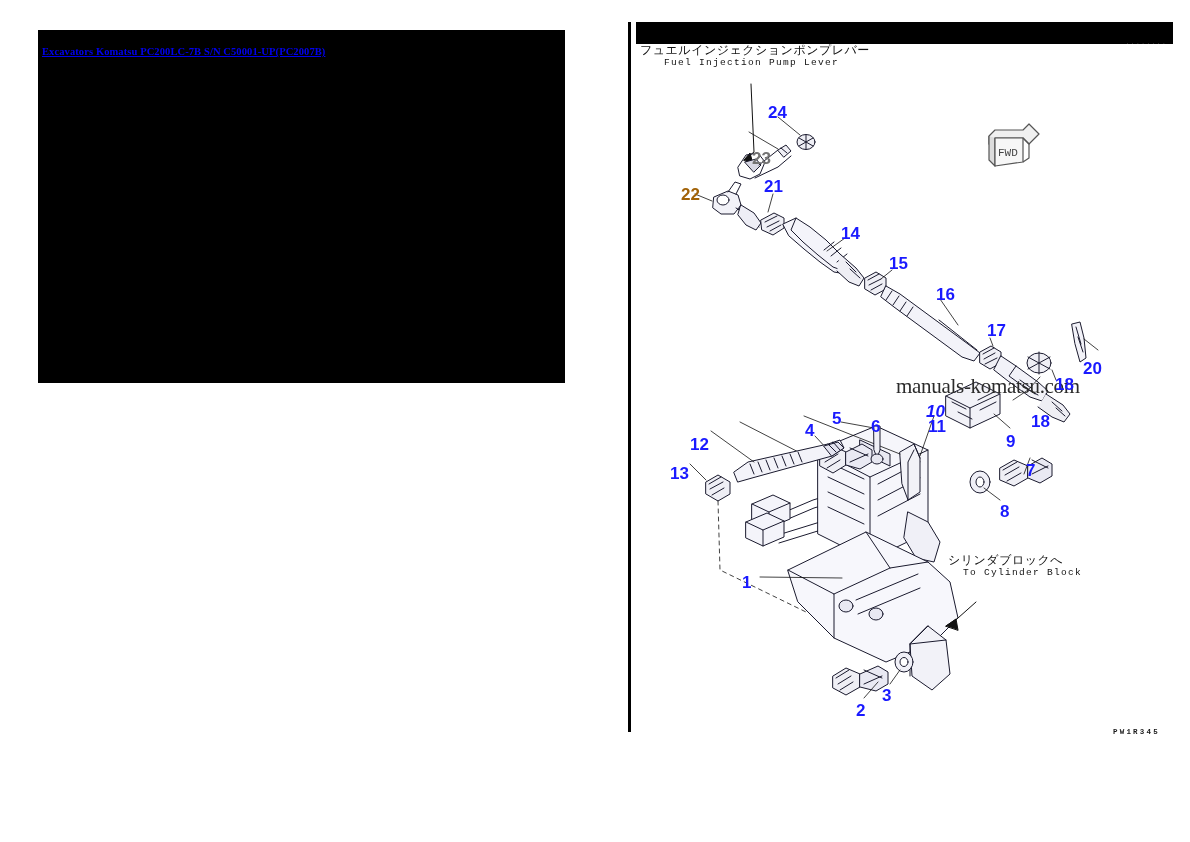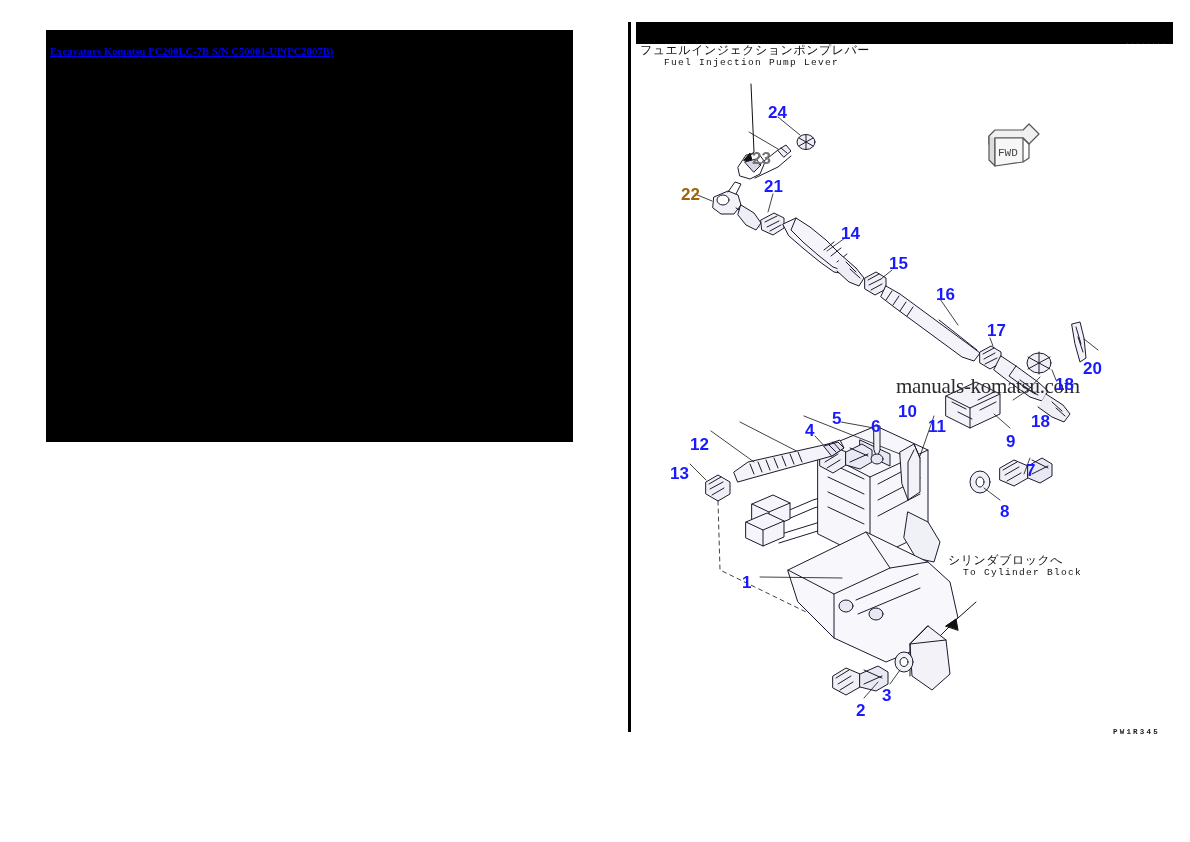--- a/index.html
+++ b/index.html
@@ -14,24 +14,24 @@
   #page {
     position: relative;
     width: 1190px;
     height: 842px;
     background: #ffffff;
   }
 
   
   #left-panel {
     position: absolute;
-    left: 46px;
+    left: 38px;
     top: 30px;
     width: 527px;
-    height: 412px;
+    height: 353px;
     background: #000000;
   }
   #catalog-link {
     position: absolute;
     left: 4px;
     top: 16px;
     font-family: "Liberation Serif", serif;
     font-size: 10.5px;
     font-weight: bold;
     color: #0000ee;
@@ -338,21 +338,21 @@
     <div id="callout-layer">
         <div class="callout" style="left: 114px; top: 552px; color: rgb(26, 26, 255);">1</div>
         <div class="callout" style="left: 228px; top: 680px; color: rgb(26, 26, 255);">2</div>
         <div class="callout" style="left: 254px; top: 665px; color: rgb(26, 26, 255);">3</div>
         <div class="callout" style="left: 177px; top: 400px; color: rgb(26, 26, 255);">4</div>
         <div class="callout" style="left: 204px; top: 388px; color: rgb(26, 26, 255);">5</div>
         <div class="callout" style="left: 243px; top: 396px; color: rgb(26, 26, 255);">6</div>
         <div class="callout" style="left: 398px; top: 440px; color: rgb(26, 26, 255);">7</div>
         <div class="callout" style="left: 372px; top: 481px; color: rgb(26, 26, 255);">8</div>
         <div class="callout" style="left: 378px; top: 411px; color: rgb(26, 26, 255);">9</div>
-        <div class="callout" style="left: 270px; top: 381px; color: rgb(26, 26, 255);">10</div>
+        <div class="callout" style="left: 298px; top: 381px; color: rgb(26, 26, 255); font-style: italic;">10</div>
         <div class="callout" style="left: 300px; top: 396px; color: rgb(26, 26, 255);">11</div>
         <div class="callout" style="left: 62px; top: 414px; color: rgb(26, 26, 255);">12</div>
         <div class="callout" style="left: 42px; top: 443px; color: rgb(26, 26, 255);">13</div>
         <div class="callout" style="left: 213px; top: 203px; color: rgb(26, 26, 255);">14</div>
         <div class="callout" style="left: 261px; top: 233px; color: rgb(26, 26, 255);">15</div>
         <div class="callout" style="left: 308px; top: 264px; color: rgb(26, 26, 255); text-align: center;">16</div>
         <div class="callout" style="left: 359px; top: 300px; color: rgb(26, 26, 255);">17</div>
         <div class="callout" style="left: 403px; top: 368px; color: rgb(26, 26, 255); margin-top: 23px;">18</div>
         <div class="callout" style="left: 427px; top: 354px; color: rgb(26, 26, 255);">18</div>
         <div class="callout" style="left: 455px; top: 338px; color: rgb(26, 26, 255);">20</div>

